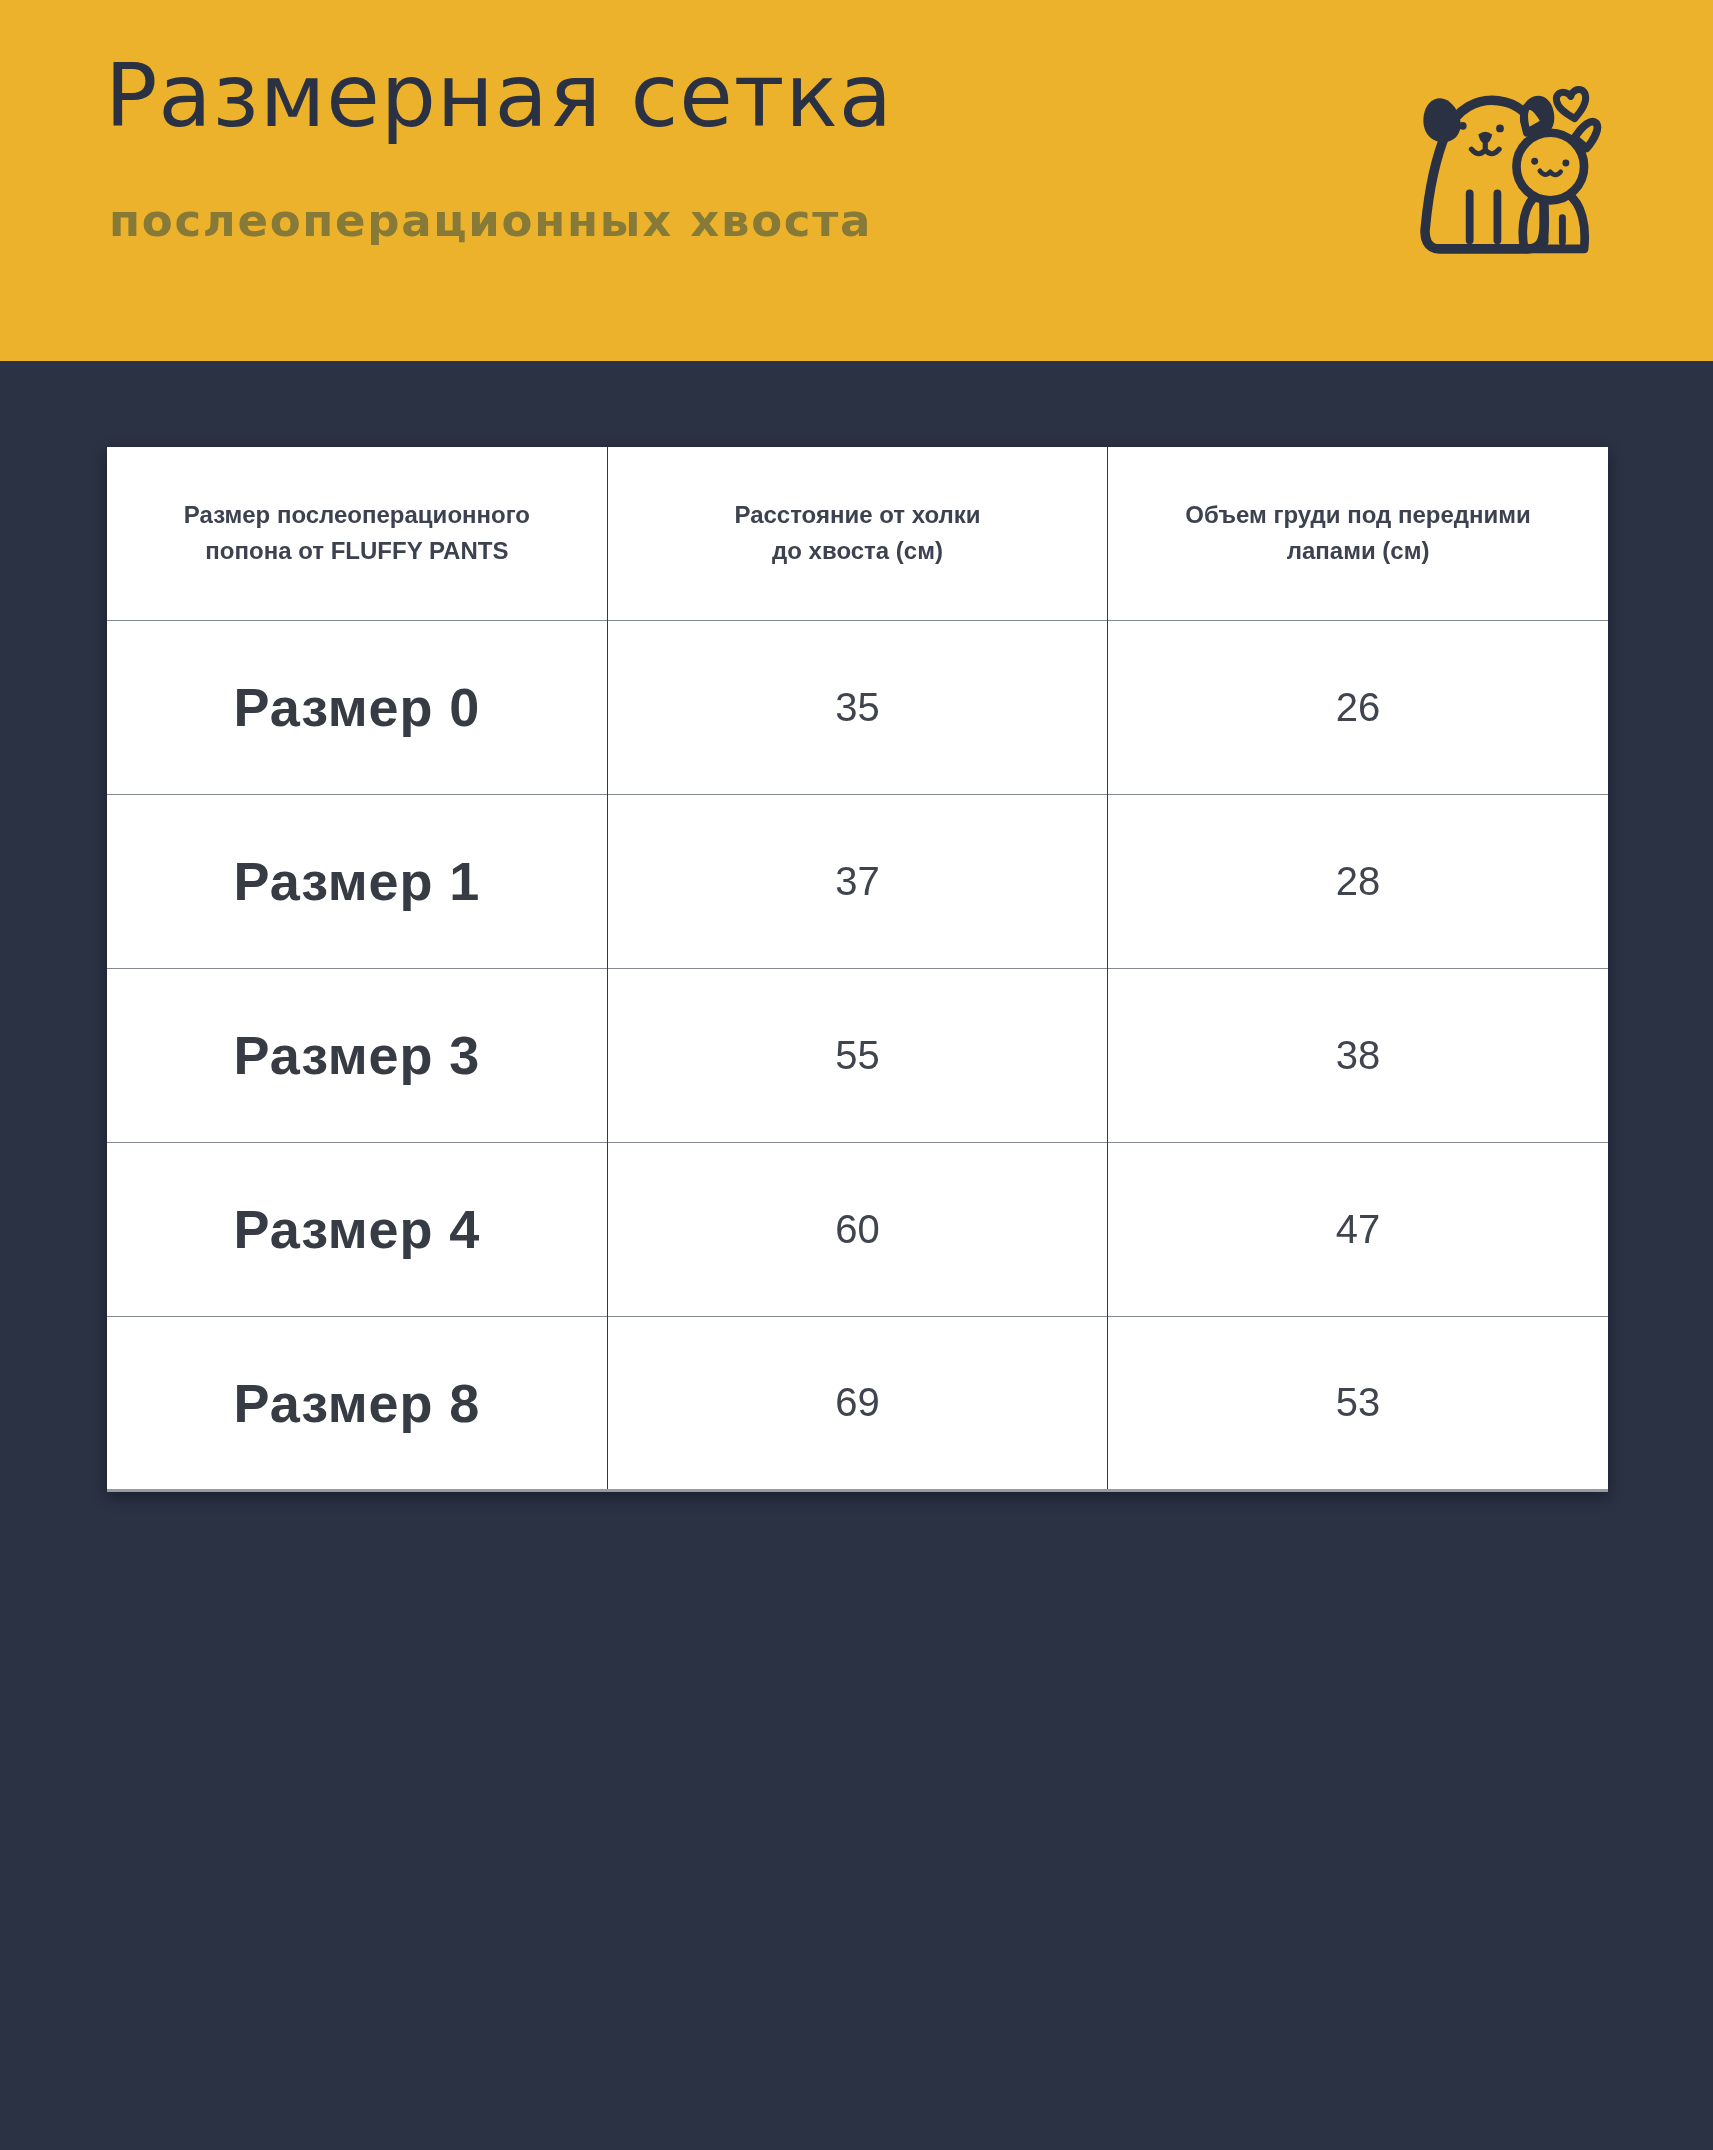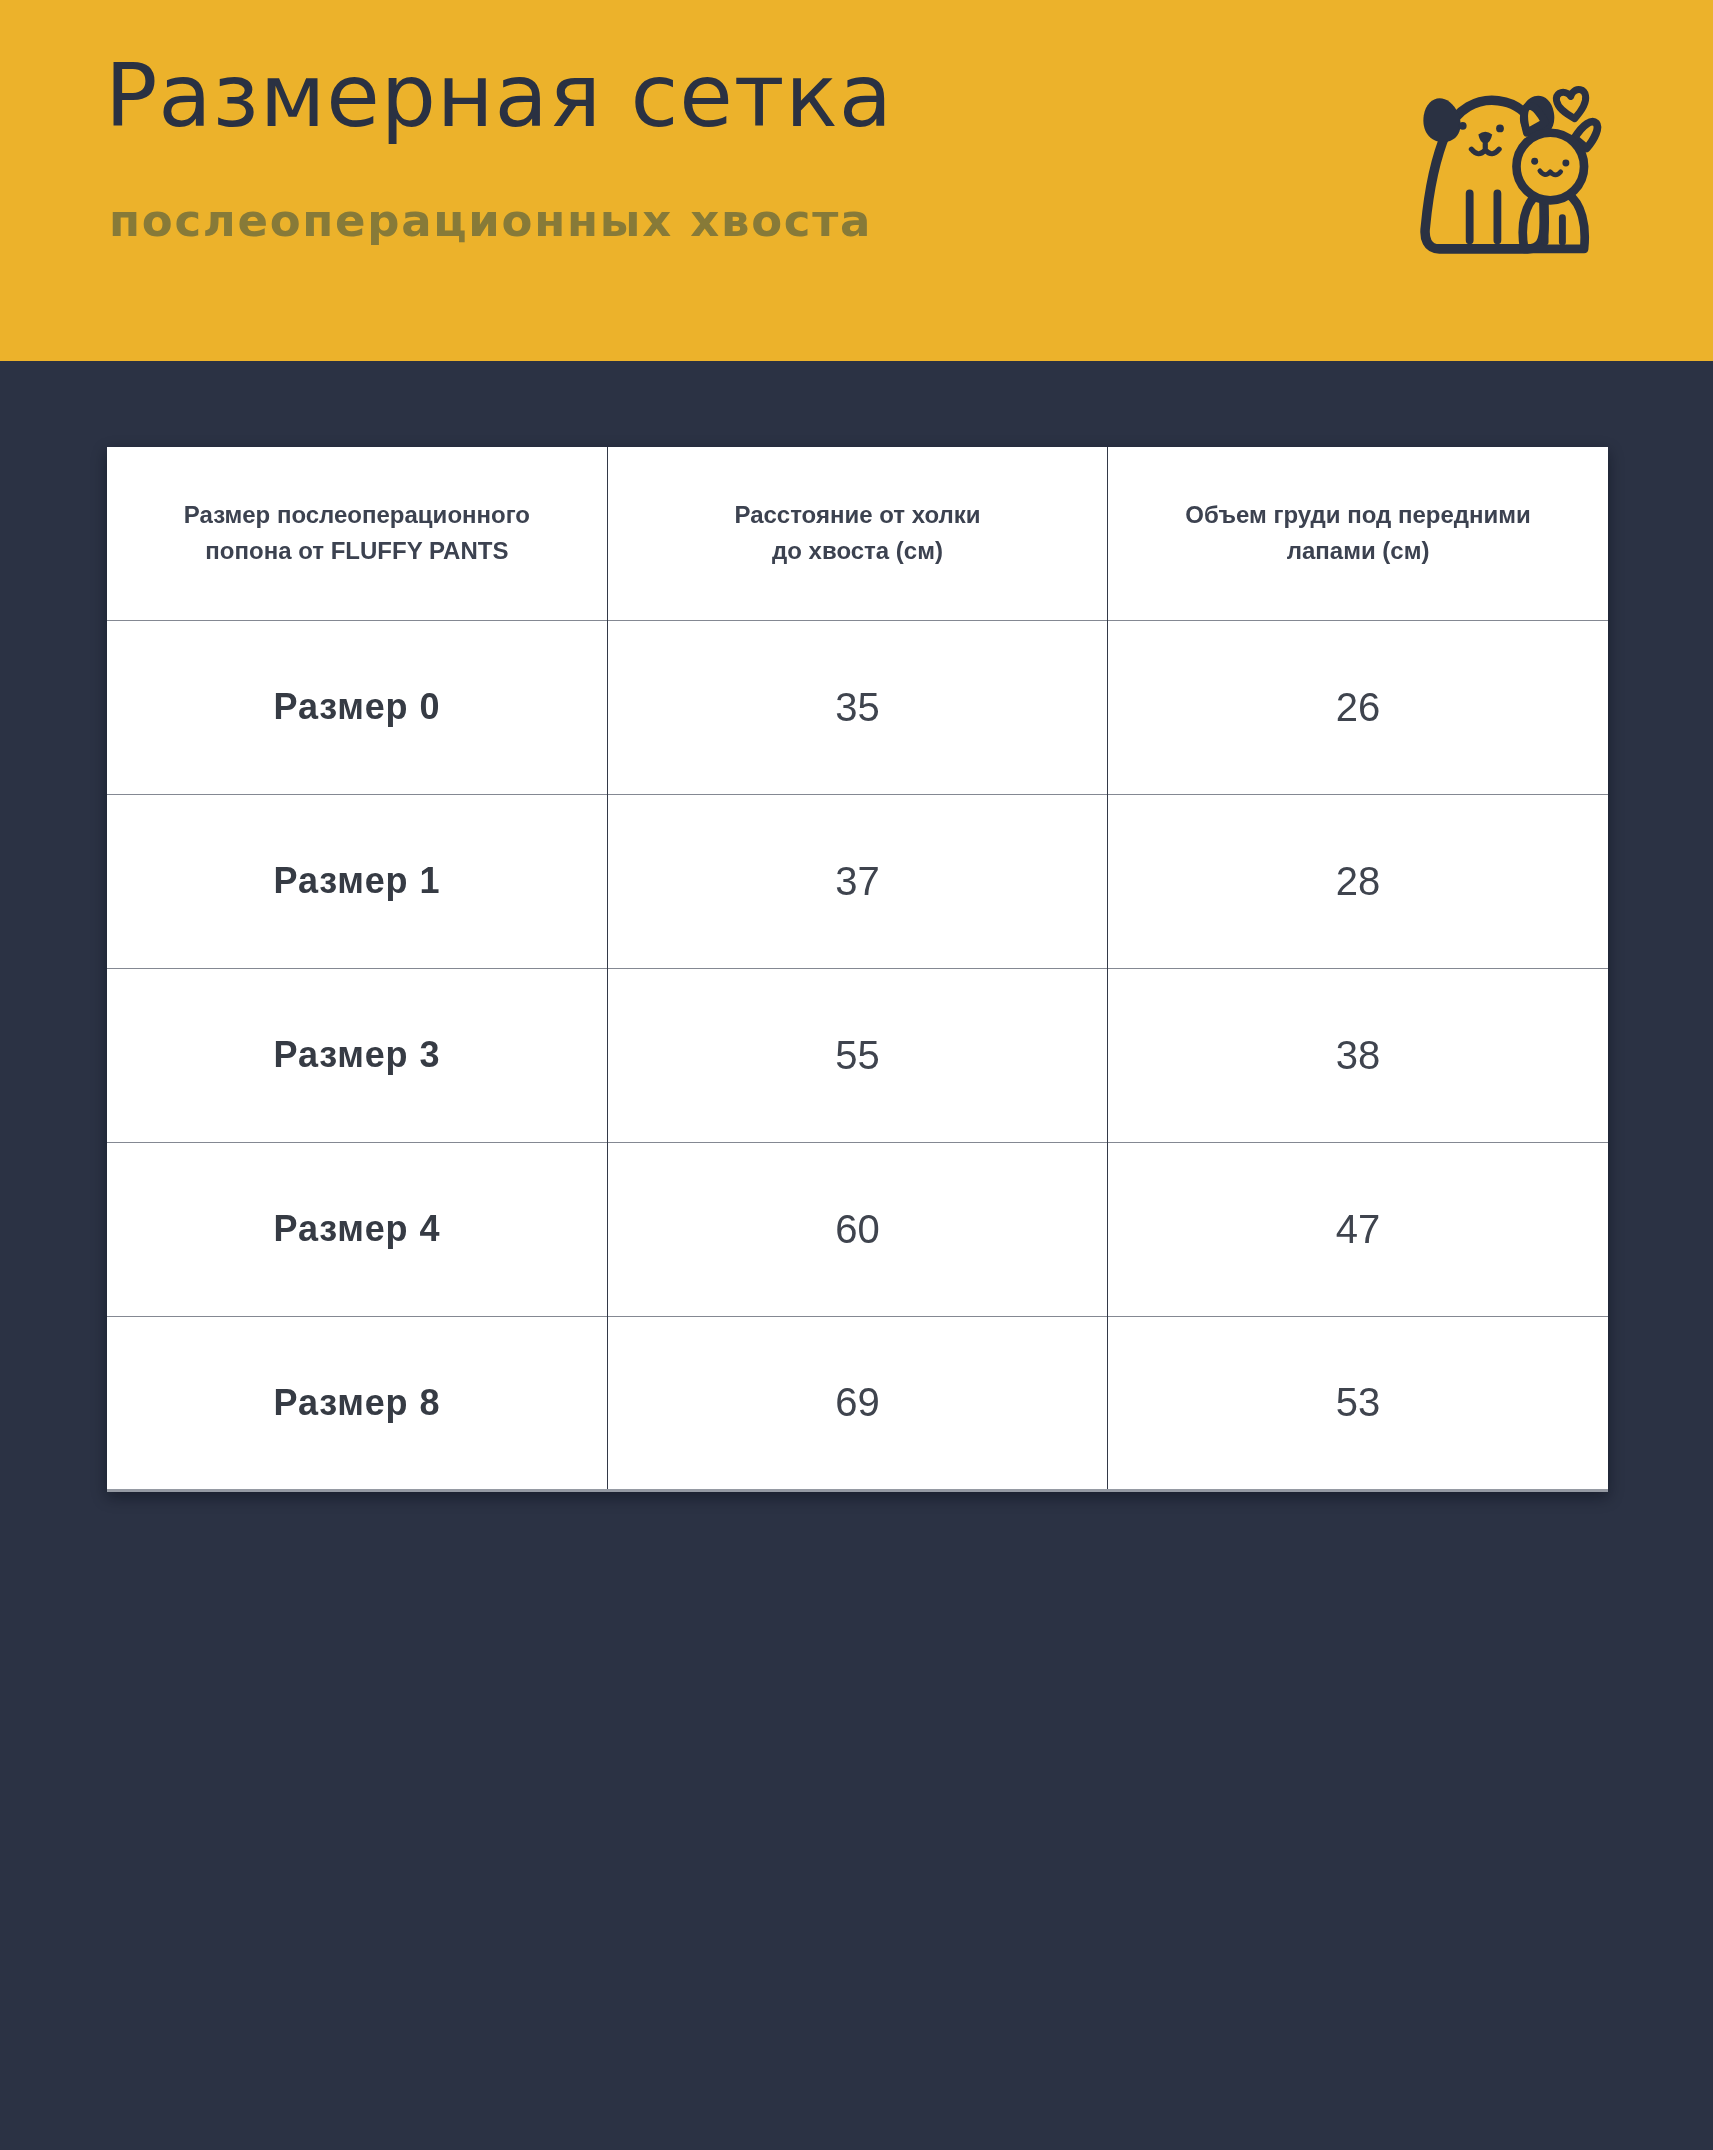--- a/index.html
+++ b/index.html
@@ -36,21 +36,21 @@
   }
   .size-table th, .size-table td { text-align:center; vertical-align:middle; padding:16px 26px; }
   .size-table thead tr { height:173px; }
   .size-table tbody tr { height:174px; }
   .size-table th:not(:last-child), .size-table td:not(:last-child) { border-right:1.7px solid #333947; }
   .size-table thead tr, .size-table tbody tr:not(:last-child) { border-bottom:1.7px solid #848892; }
   .size-table th {
     font-size:24px; font-weight:700; color:#3C4250;
     line-height:1.5; white-space:pre-line;
   }
-  .size-table td.cell-size { font-size:36px; font-weight:700; color:#363B44; letter-spacing:0.9px; }
+  .size-table td.cell-size { font-size:54px; font-weight:700; color:#363B44; letter-spacing:0.9px; }
   .size-table td.cell-num  { font-size:40px; font-weight:400; color:#3F444E; }
 </style>
 </head>
 <body>
 
 <div class="page">
 
   <div class="band">
     <div class="title">Размерная сетка</div>
     <div class="subtitle">послеоперационных хвоста</div>

